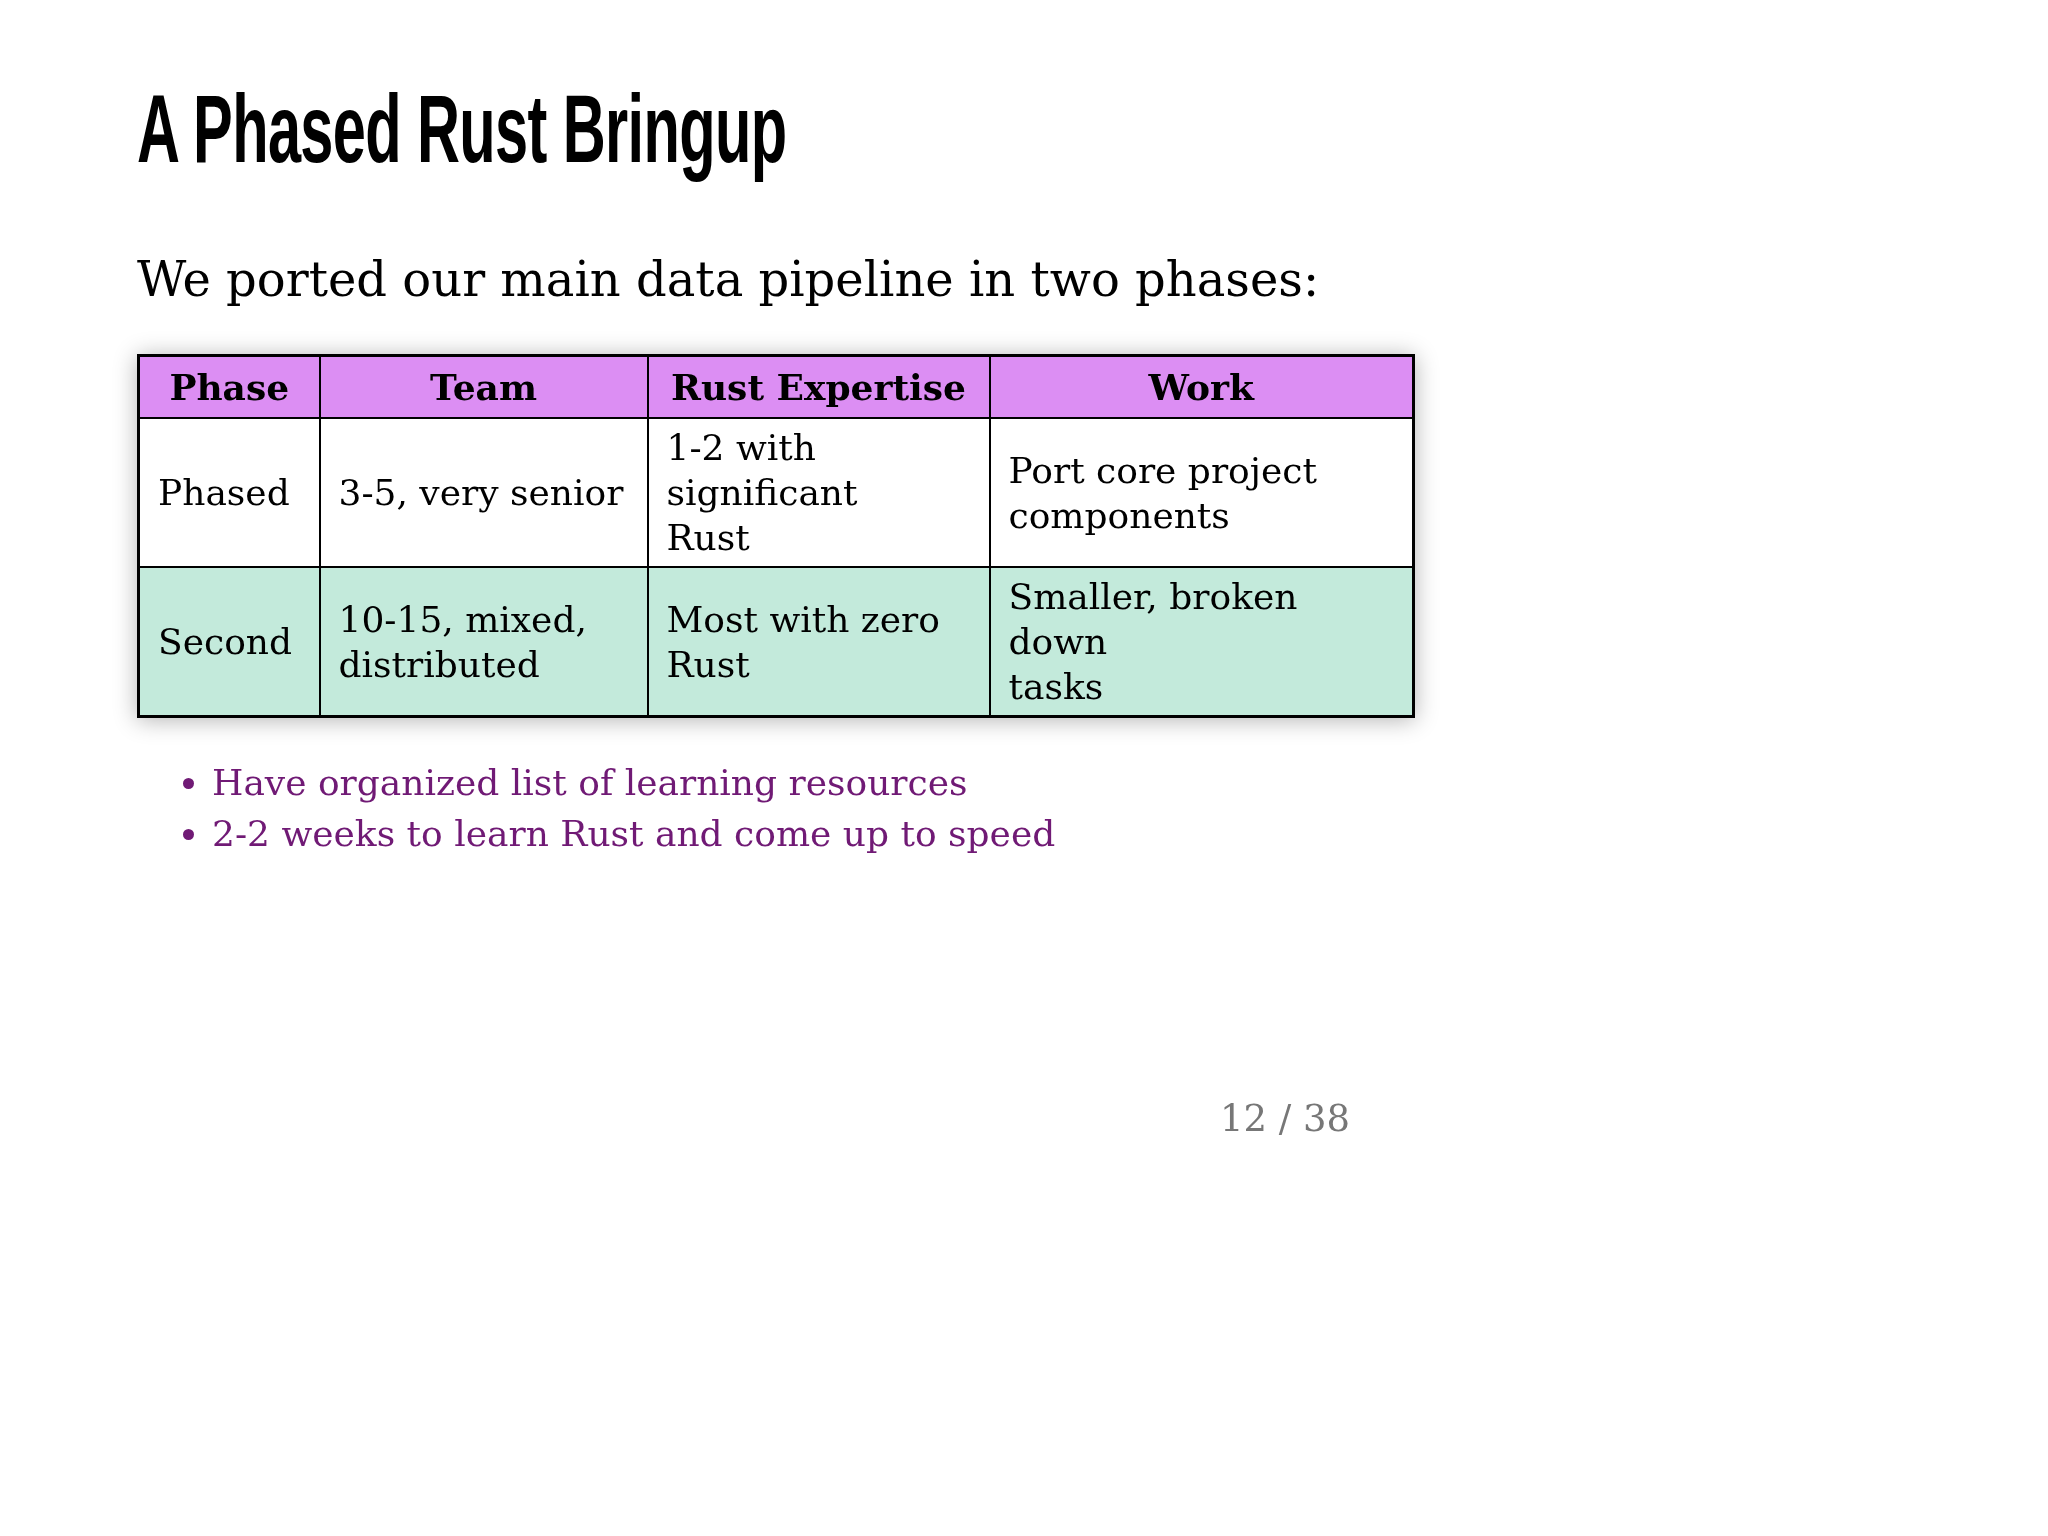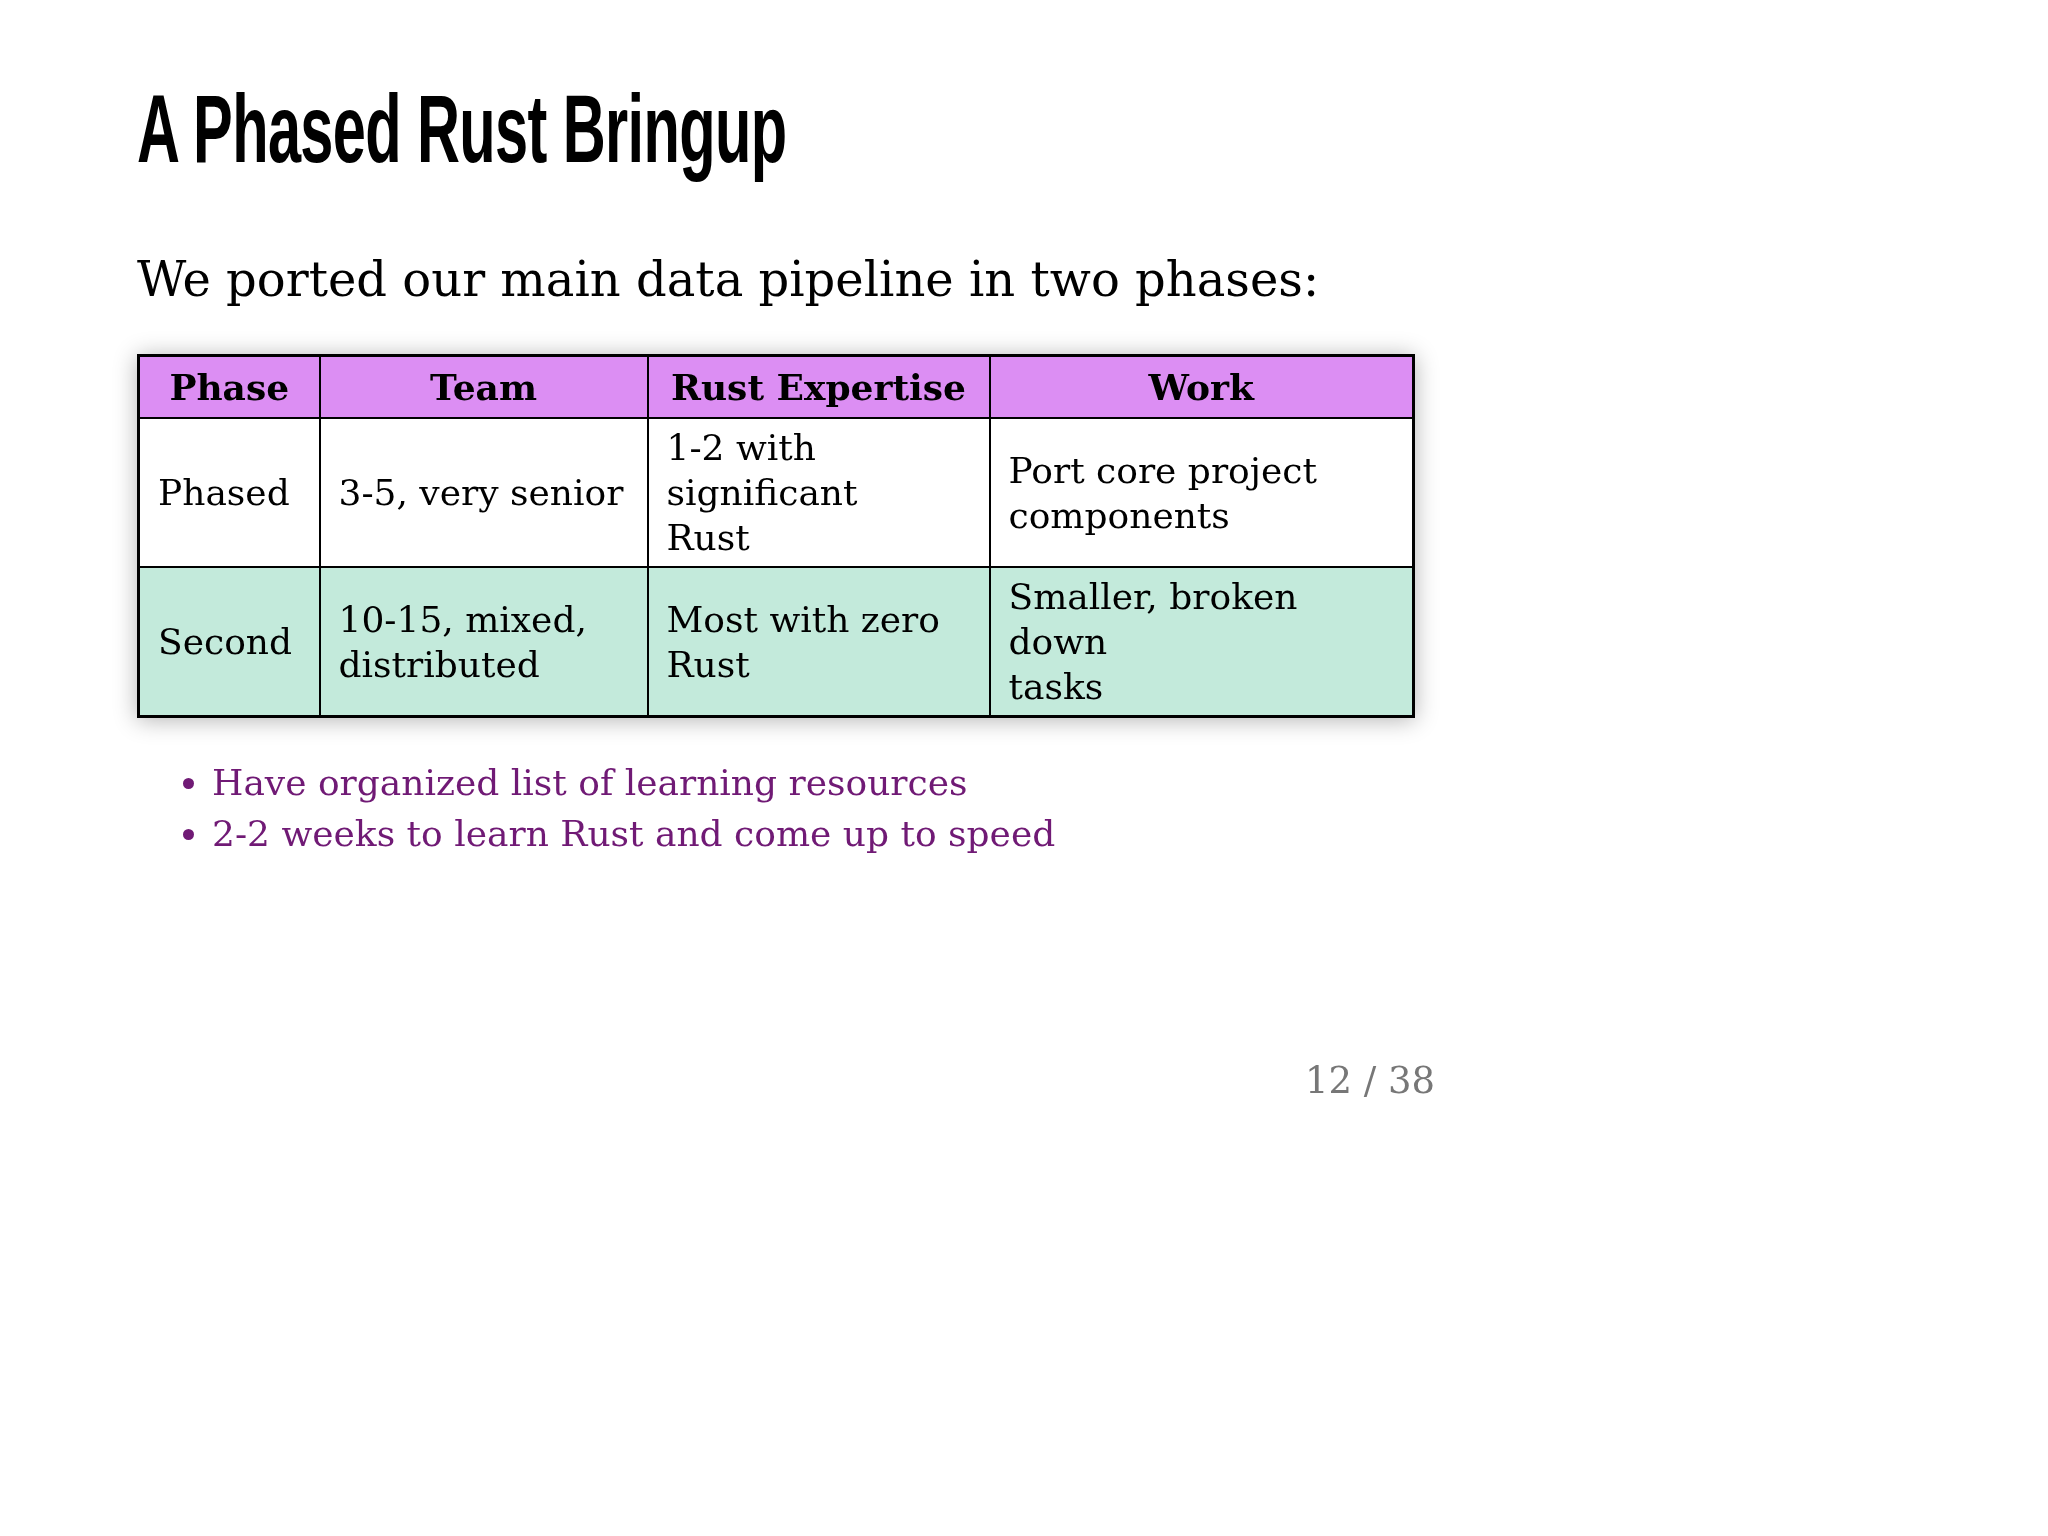--- a/index.html
+++ b/index.html
@@ -69,24 +69,24 @@
     margin: 40px 0 0 137px;
     padding: 0 0 0 75px;
     list-style: disc outside;
     font-size: 36px;
     line-height: 1.4;
     color: #701a75;
   }
   ul.bullet-list li { margin: 0; padding: 0; }
   .slide-number {
     position: absolute;
-    top: 1062px;
+    top: 1100px;
     left: 1220px;
     width: 300px;
-    text-align: center;
+    text-align: left;
     font-size: 37px;
     line-height: 1;
     color: var(--page-number, #777777);
   }
 </style>
 </head>
 <body>
 
 <div class="screen">
 

